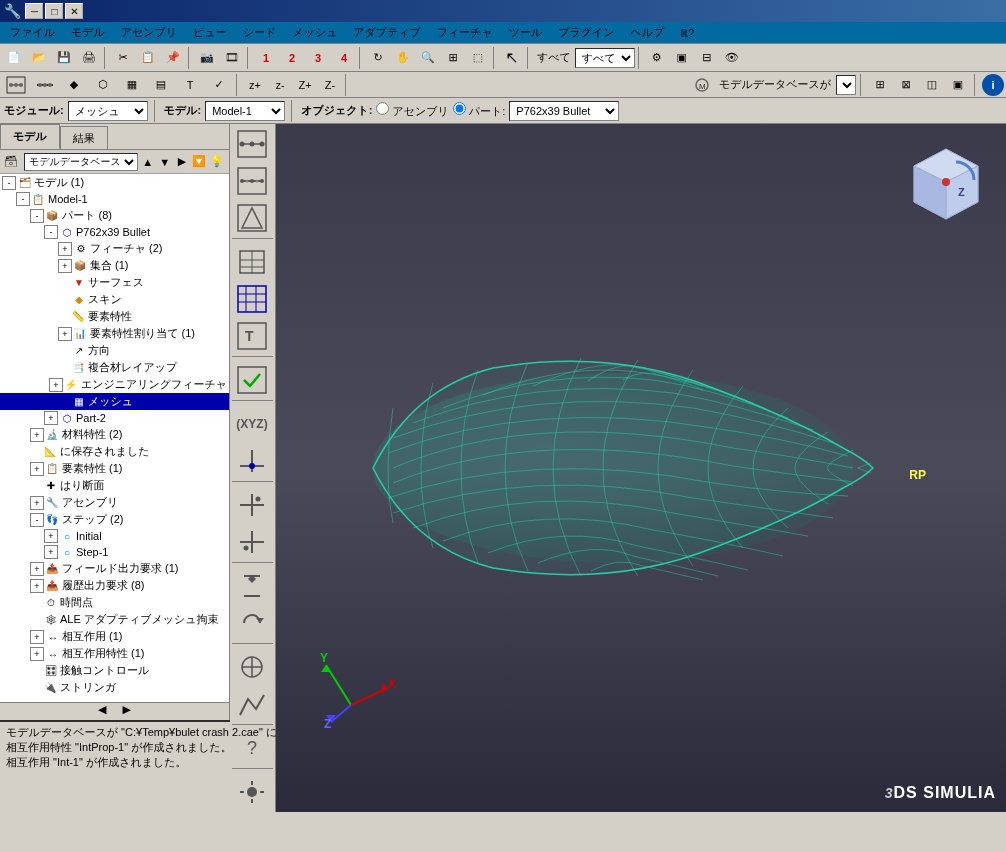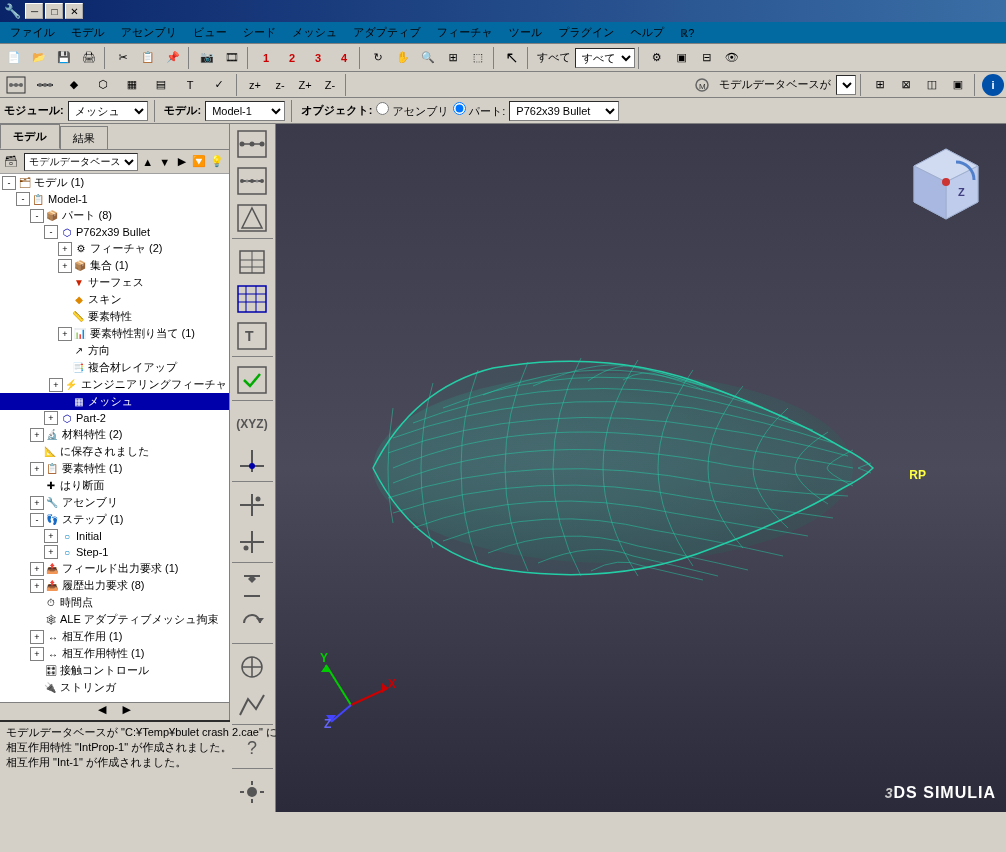--- a/index.html
+++ b/index.html
@@ -587,21 +587,21 @@
         <span class="tree-indent" style="width:28px;"></span>
         <span class="tree-expand">+</span>
         <span class="tree-icon" style="color:#c08000;">🔧</span>
         <span class="tree-text">アセンブリ</span>
       </div>
 
       <div class="tree-node">
         <span class="tree-indent" style="width:28px;"></span>
         <span class="tree-expand">-</span>
         <span class="tree-icon" style="color:#0080c0;">👣</span>
-        <span class="tree-text">ステップ (1)</span>
+        <span class="tree-text">ステップ (2)</span>
       </div>
 
       <div class="tree-node">
         <span class="tree-indent" style="width:42px;"></span>
         <span class="tree-expand">+</span>
         <span class="tree-icon" style="color:#0080c0;">○</span>
         <span class="tree-text">Initial</span>
       </div>
 
       <div class="tree-node">

